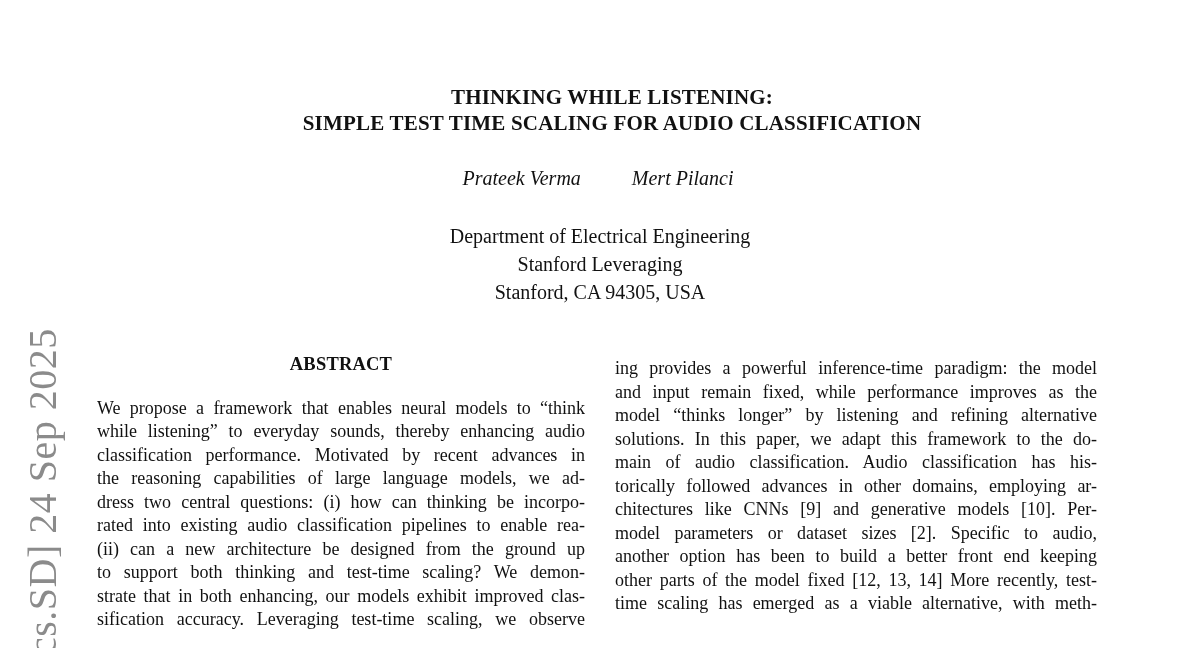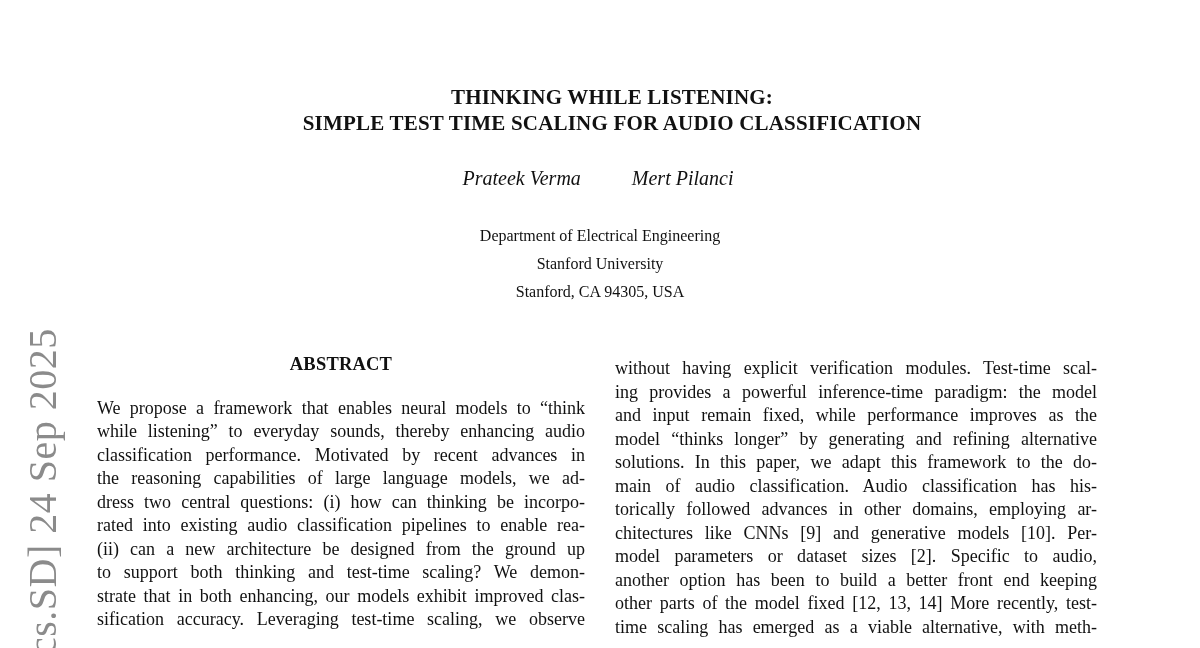--- a/index.html
+++ b/index.html
@@ -56,21 +56,21 @@
     font-size: 20px;
     line-height: 24px;
   }
   .affiliation {
     position: absolute;
     left: 0; top: 222px;
     width: 1200px;
   }
   .affil-line {
     text-align: center;
-    font-size: 16px;
+    font-size: 20px;
     line-height: 28px;
   }
   .col {
     position: absolute;
   }
   .col-left {
     left: 97px;
     top: 353px;
     width: 488px;
   }
@@ -107,45 +107,44 @@
       <div class="title-line">SIMPLE TEST TIME SCALING FOR AUDIO CLASSIFICATION</div>
     </div>
 
   <div class="authors">
     <span class="author">Prateek Verma</span>
     <span class="author">Mert Pilanci</span>
   </div>
 
   <div class="affiliation">
       <div class="affil-line">Department of Electrical Engineering</div>
-      <div class="affil-line">Stanford University</div>
+      <div class="affil-line">Stanford Leveraging</div>
       <div class="affil-line">Stanford, CA 94305, USA</div>
     </div>
 
   <div class="col col-left">
     <div class="abstract-heading">ABSTRACT</div>
     <div>
         <div class="body-line">We propose a framework that enables neural models to “think</div>
         <div class="body-line">while listening” to everyday sounds, thereby enhancing audio</div>
         <div class="body-line">classification performance.  Motivated by recent advances in</div>
         <div class="body-line">the reasoning capabilities of large language models, we ad-</div>
         <div class="body-line">dress two central questions: (i) how can thinking be incorpo-</div>
         <div class="body-line">rated into existing audio classification pipelines to enable rea-</div>
         <div class="body-line">(ii) can a new architecture be designed from the ground up</div>
         <div class="body-line">to support both thinking and test-time scaling?  We demon-</div>
         <div class="body-line">strate that in both enhancing, our models exhibit improved clas-</div>
         <div class="body-line">sification accuracy.  Leveraging test-time scaling, we observe</div>
       </div>
   </div>
 
   <div class="col col-right">
-      <div class="body-line">without having explicit verification modules.  Test-time scal-</div>
       <div class="body-line">ing provides a powerful inference-time paradigm: the model</div>
       <div class="body-line">and input remain fixed, while performance improves as the</div>
-      <div class="body-line">model “thinks longer” by generating and refining alternative</div>
+      <div class="body-line">model “thinks longer” by listening and refining alternative</div>
       <div class="body-line">solutions.  In this paper, we adapt this framework to the do-</div>
       <div class="body-line">main of audio classification.  Audio classification has his-</div>
       <div class="body-line">torically followed advances in other domains, employing ar-</div>
       <div class="body-line">chitectures like CNNs [9] and generative models [10].  Per-</div>
       <div class="body-line">model parameters or dataset sizes [2].  Specific to audio,</div>
       <div class="body-line">another option has been to build a better front end keeping</div>
       <div class="body-line">other parts of the model fixed [12, 13, 14] More recently, test-</div>
       <div class="body-line">time scaling has emerged as a viable alternative, with meth-</div>
     </div>
 

